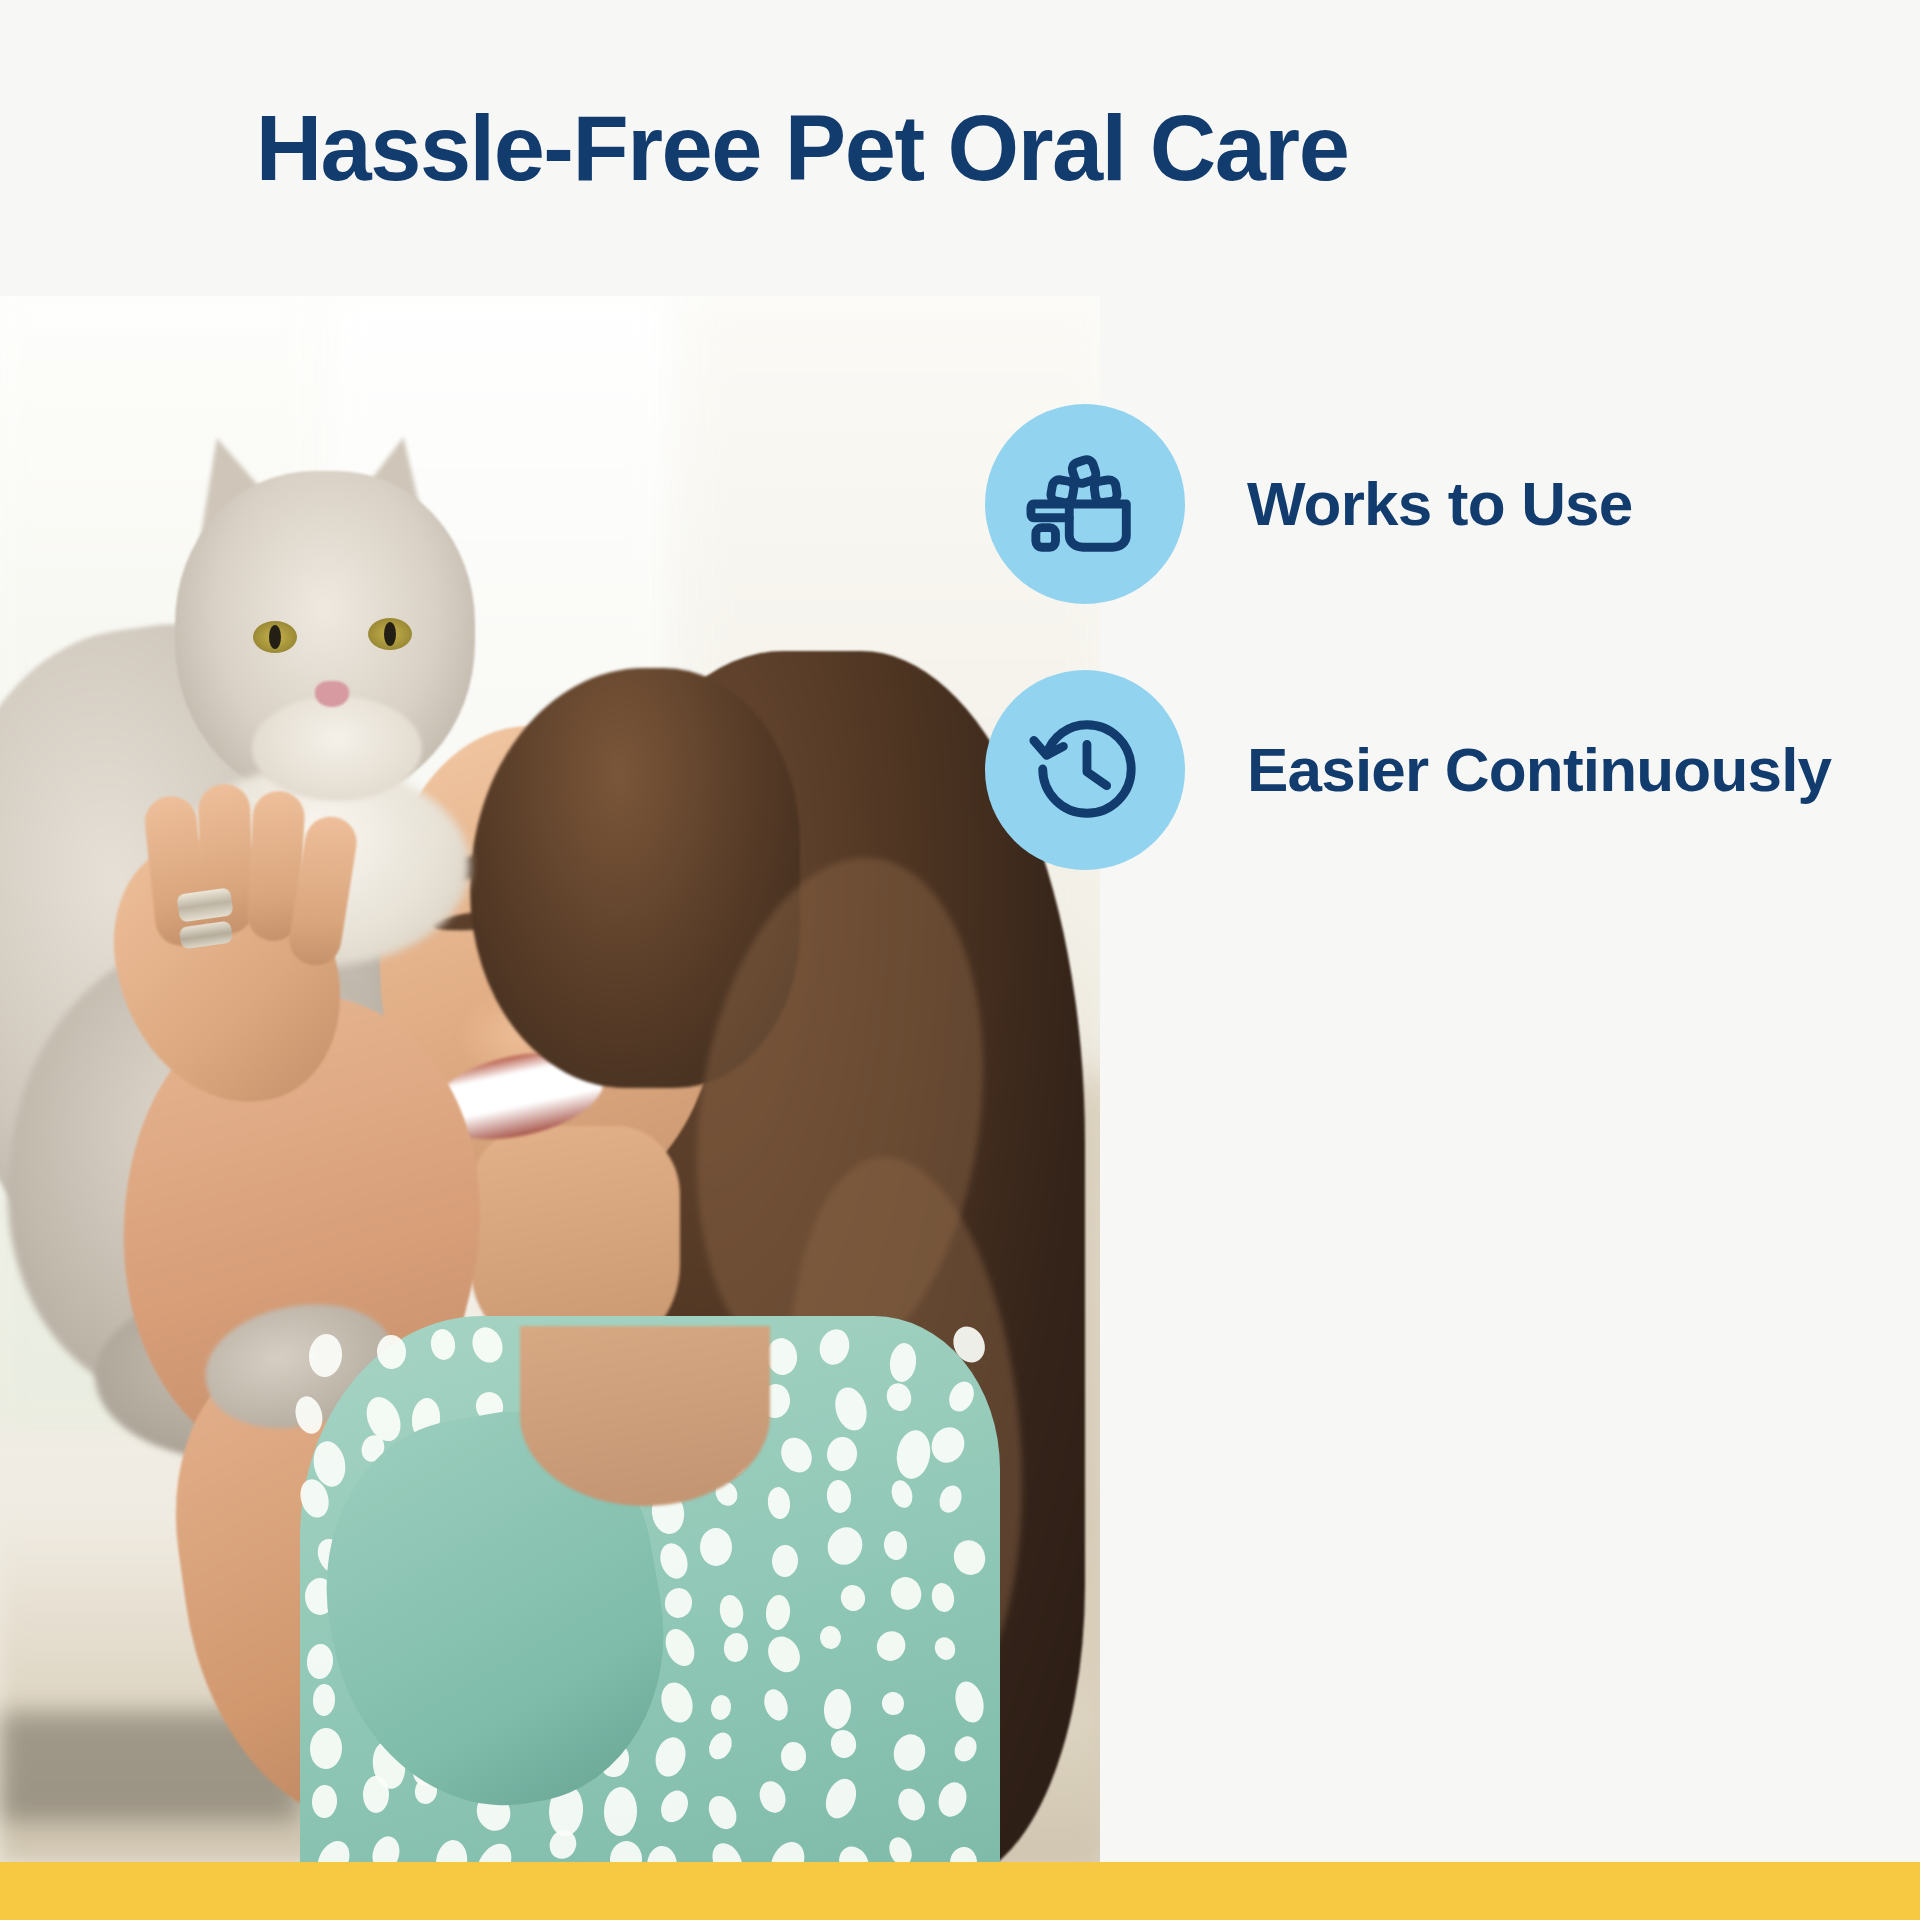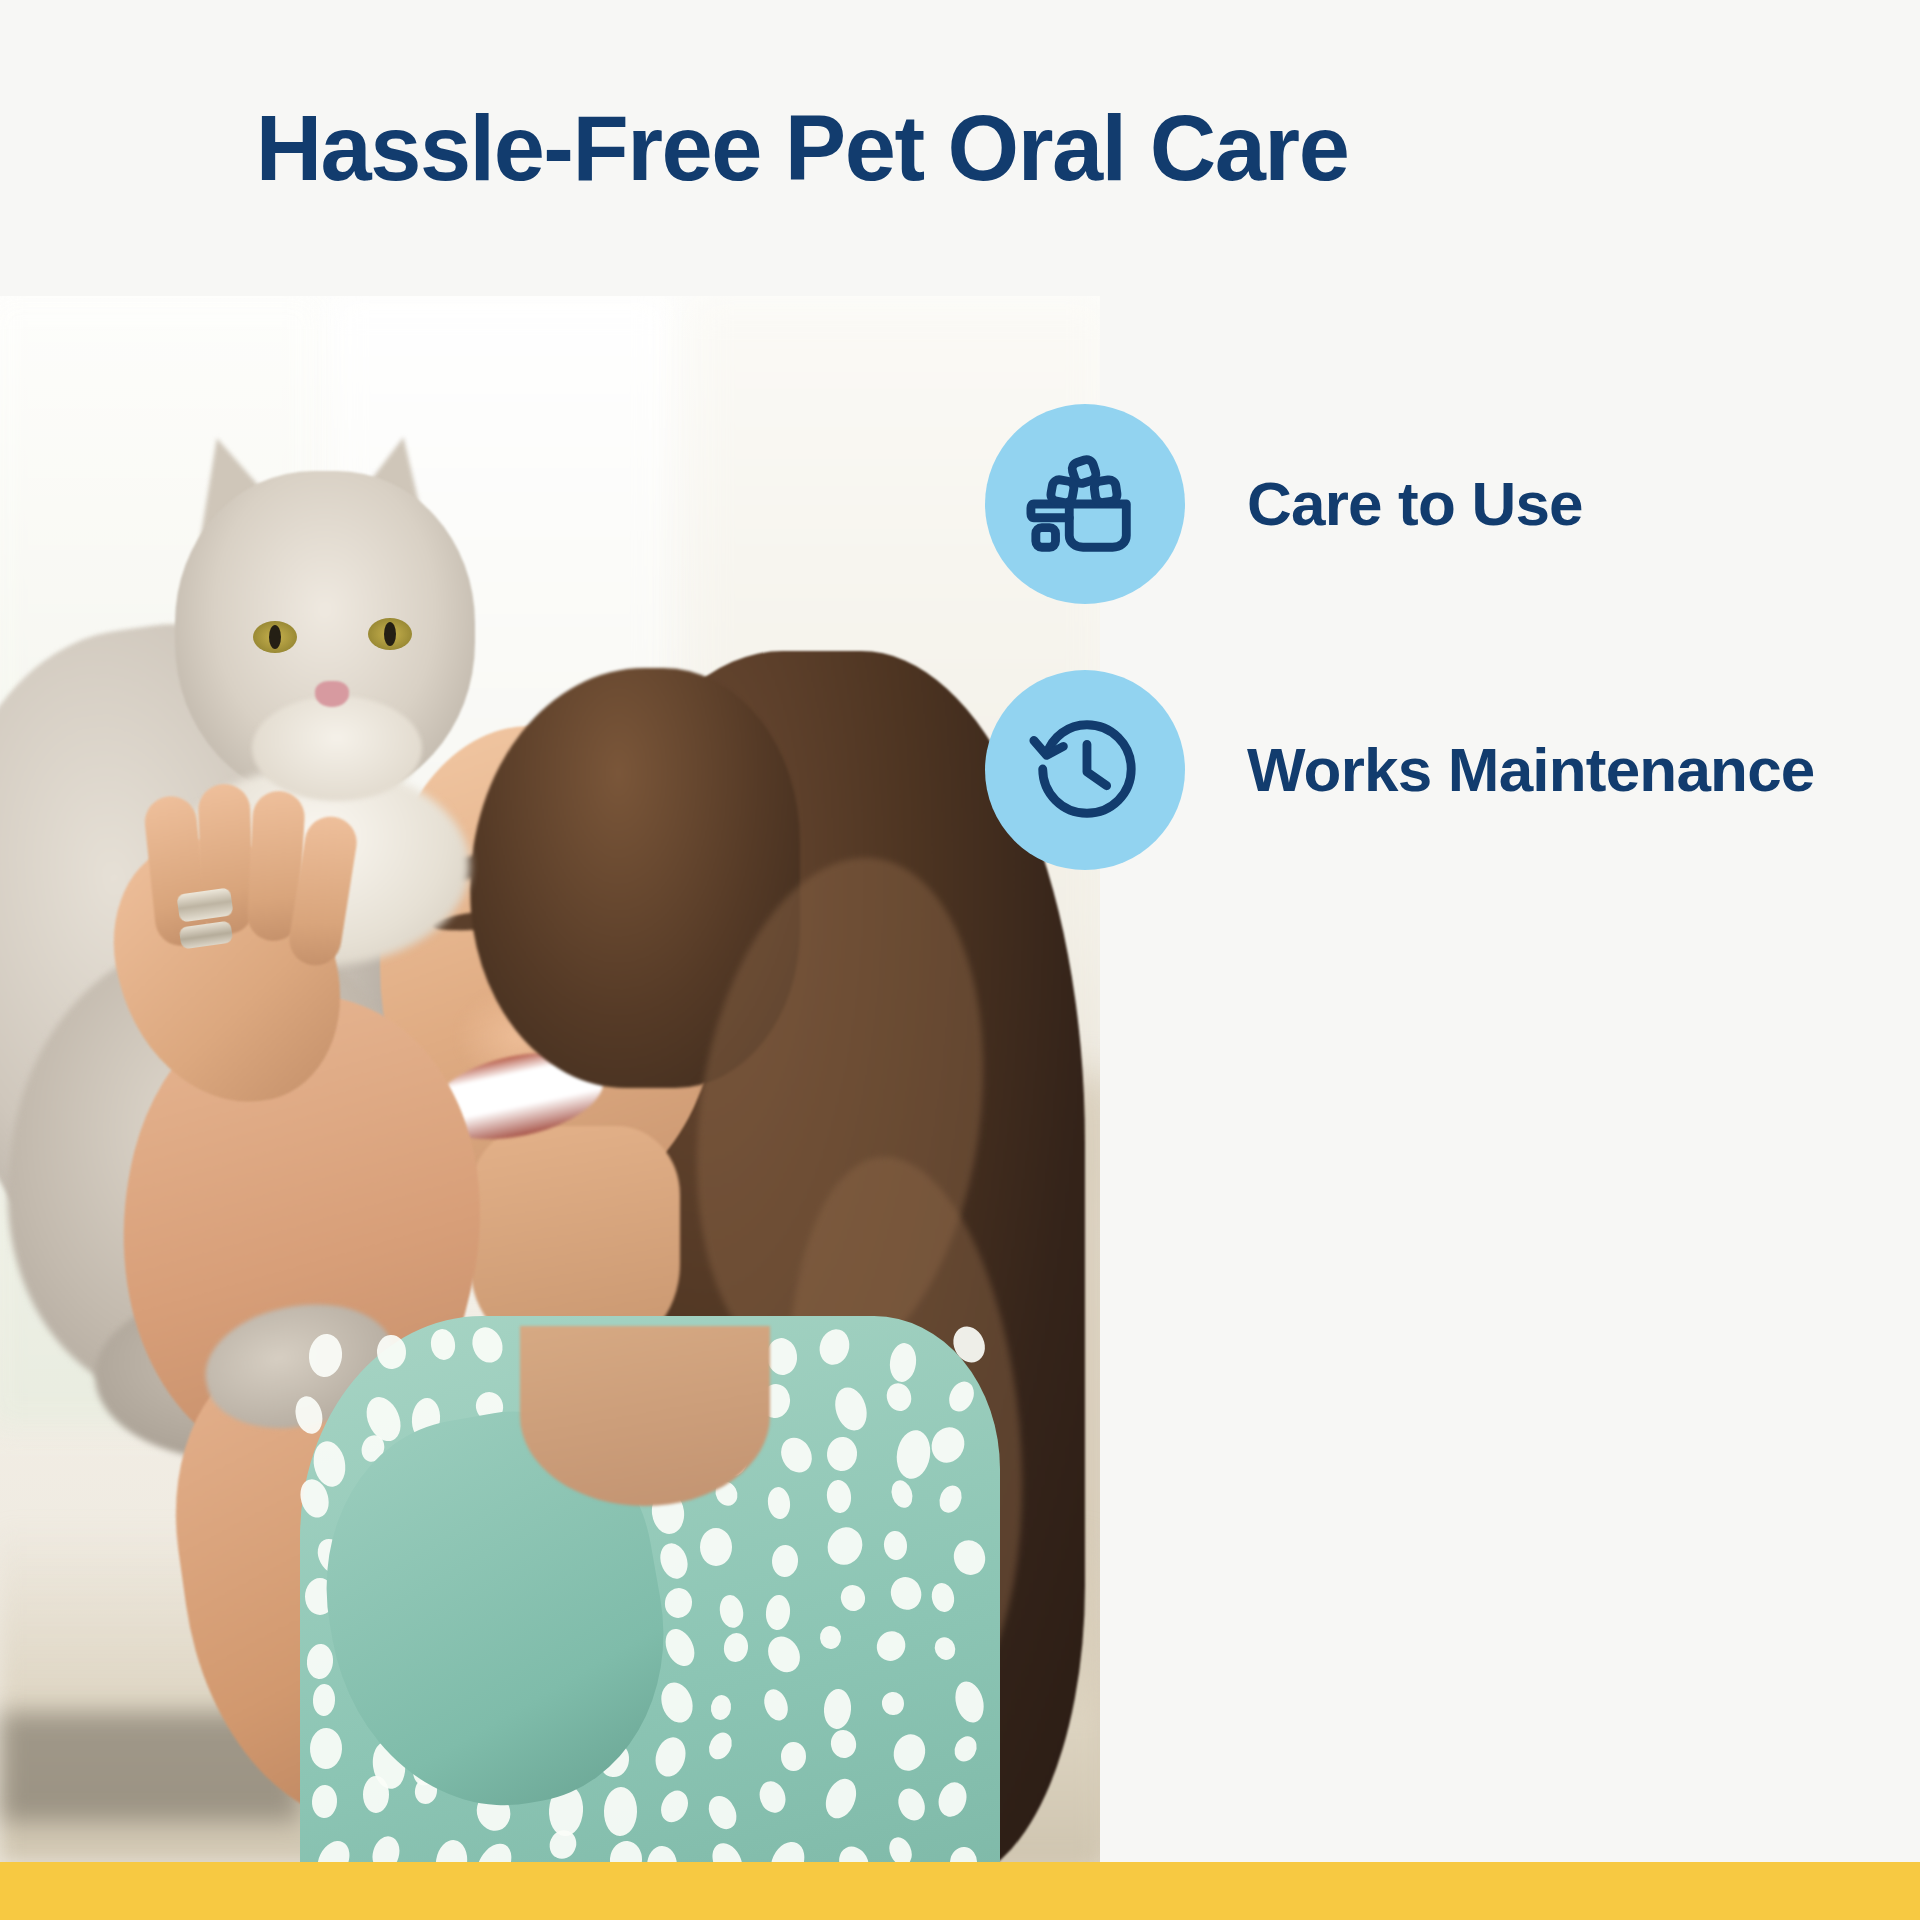--- a/index.html
+++ b/index.html
@@ -628,32 +628,32 @@
       <div class="icon-circle">
         <svg viewBox="0 0 120 120">
           <path d="M44 60 L44 92 C44 99 50 104 58 104 L88 104 C96 104 102 99 102 92 L102 60 Z"></path>
           <path d="M44 60 L8 60 C6 60 5 62 5 64 L5 70 C5 72 6 74 8 74 L44 74"></path>
           <rect x="48" y="16" width="22" height="22" rx="7" transform="rotate(-18 59 27)"></rect>
           <rect x="26" y="36" width="22" height="22" rx="7" transform="rotate(10 37 47)"></rect>
           <rect x="70" y="36" width="22" height="22" rx="7" transform="rotate(-8 81 47)"></rect>
           <rect x="10" y="84" width="20" height="20" rx="6"></rect>
         </svg>
       </div>
-      <div class="feature-label">Care to Use</div>
+      <div class="feature-label">Works to Use</div>
     </div>
 
 
     <div class="feature">
       <div class="icon-circle">
         <svg viewBox="0 0 120 120">
           <path d="M21 44 C27 26 43 14 62 14 C87 14 107 34 107 59 C107 84 87 104 62 104 C37 104 17 84 17 59"></path>
           <path d="M8 30 L21 45 L38 36"></path>
           <path d="M62 34 L62 62 L82 76"></path>
         </svg>
       </div>
-      <div class="feature-label">Works Maintenance</div>
+      <div class="feature-label">Easier Continuously</div>
     </div>
 
   </div>
 
   <div class="bottom-bar"></div>
 
 </div>
 
 </body></html>

